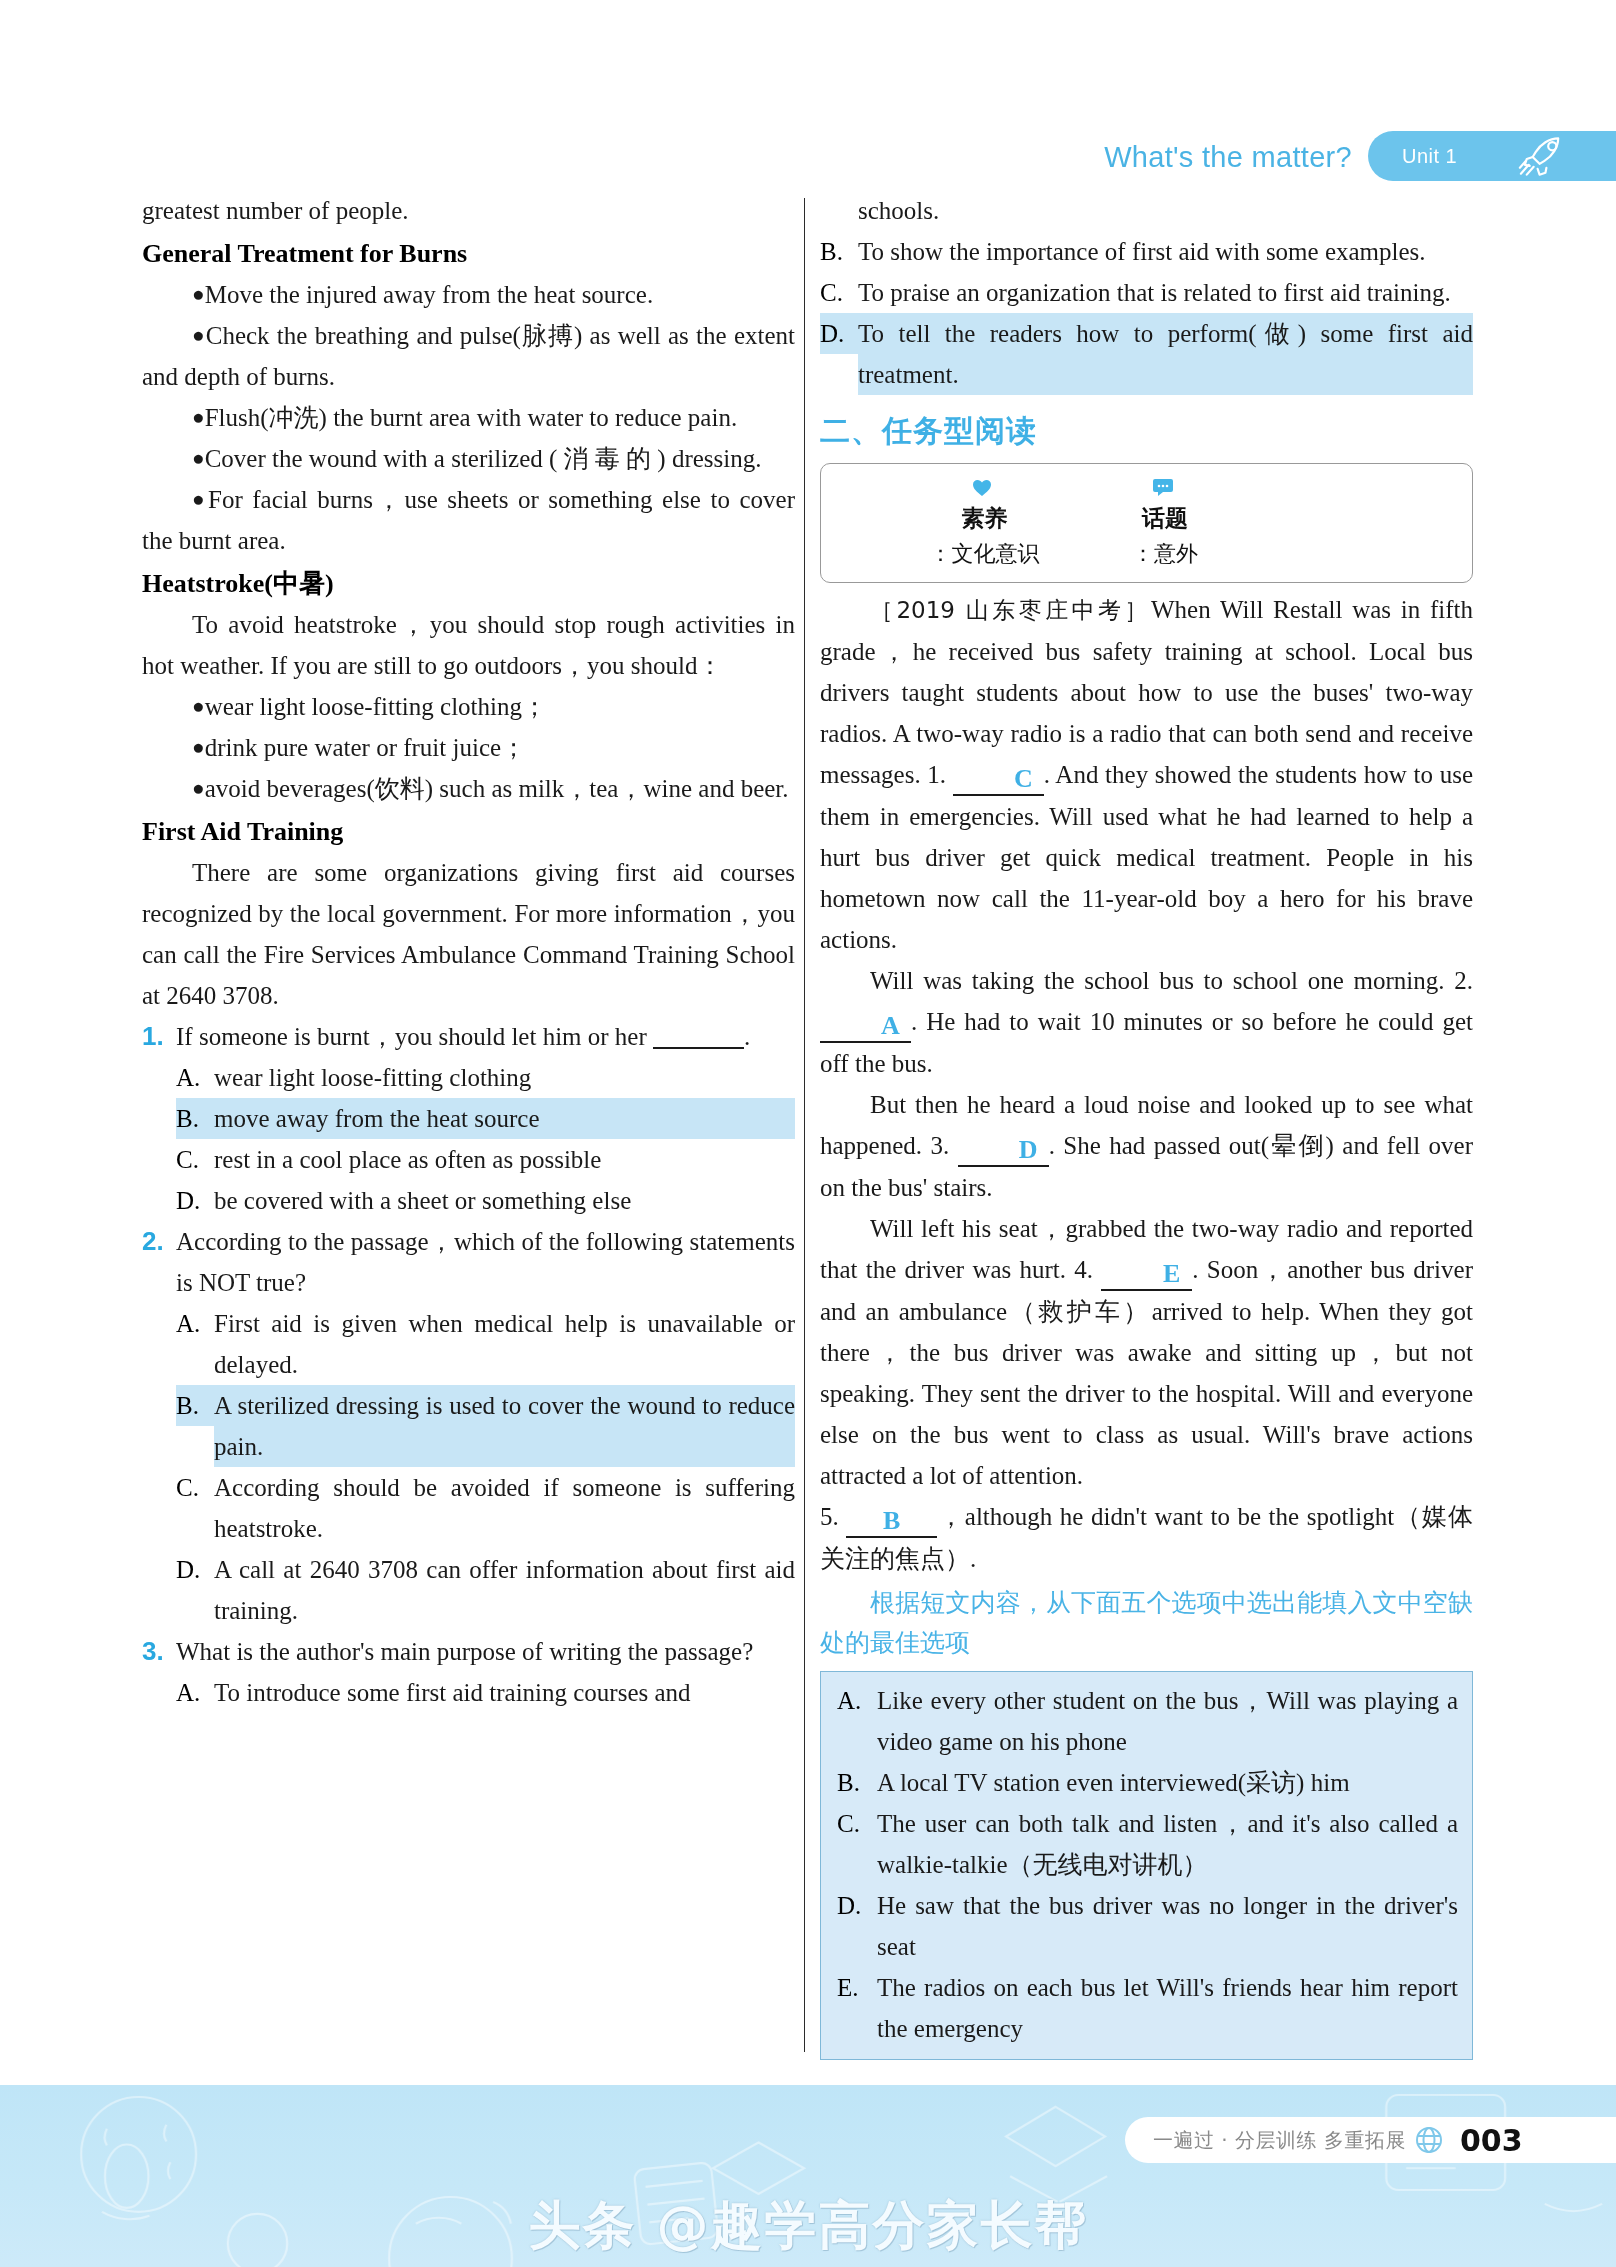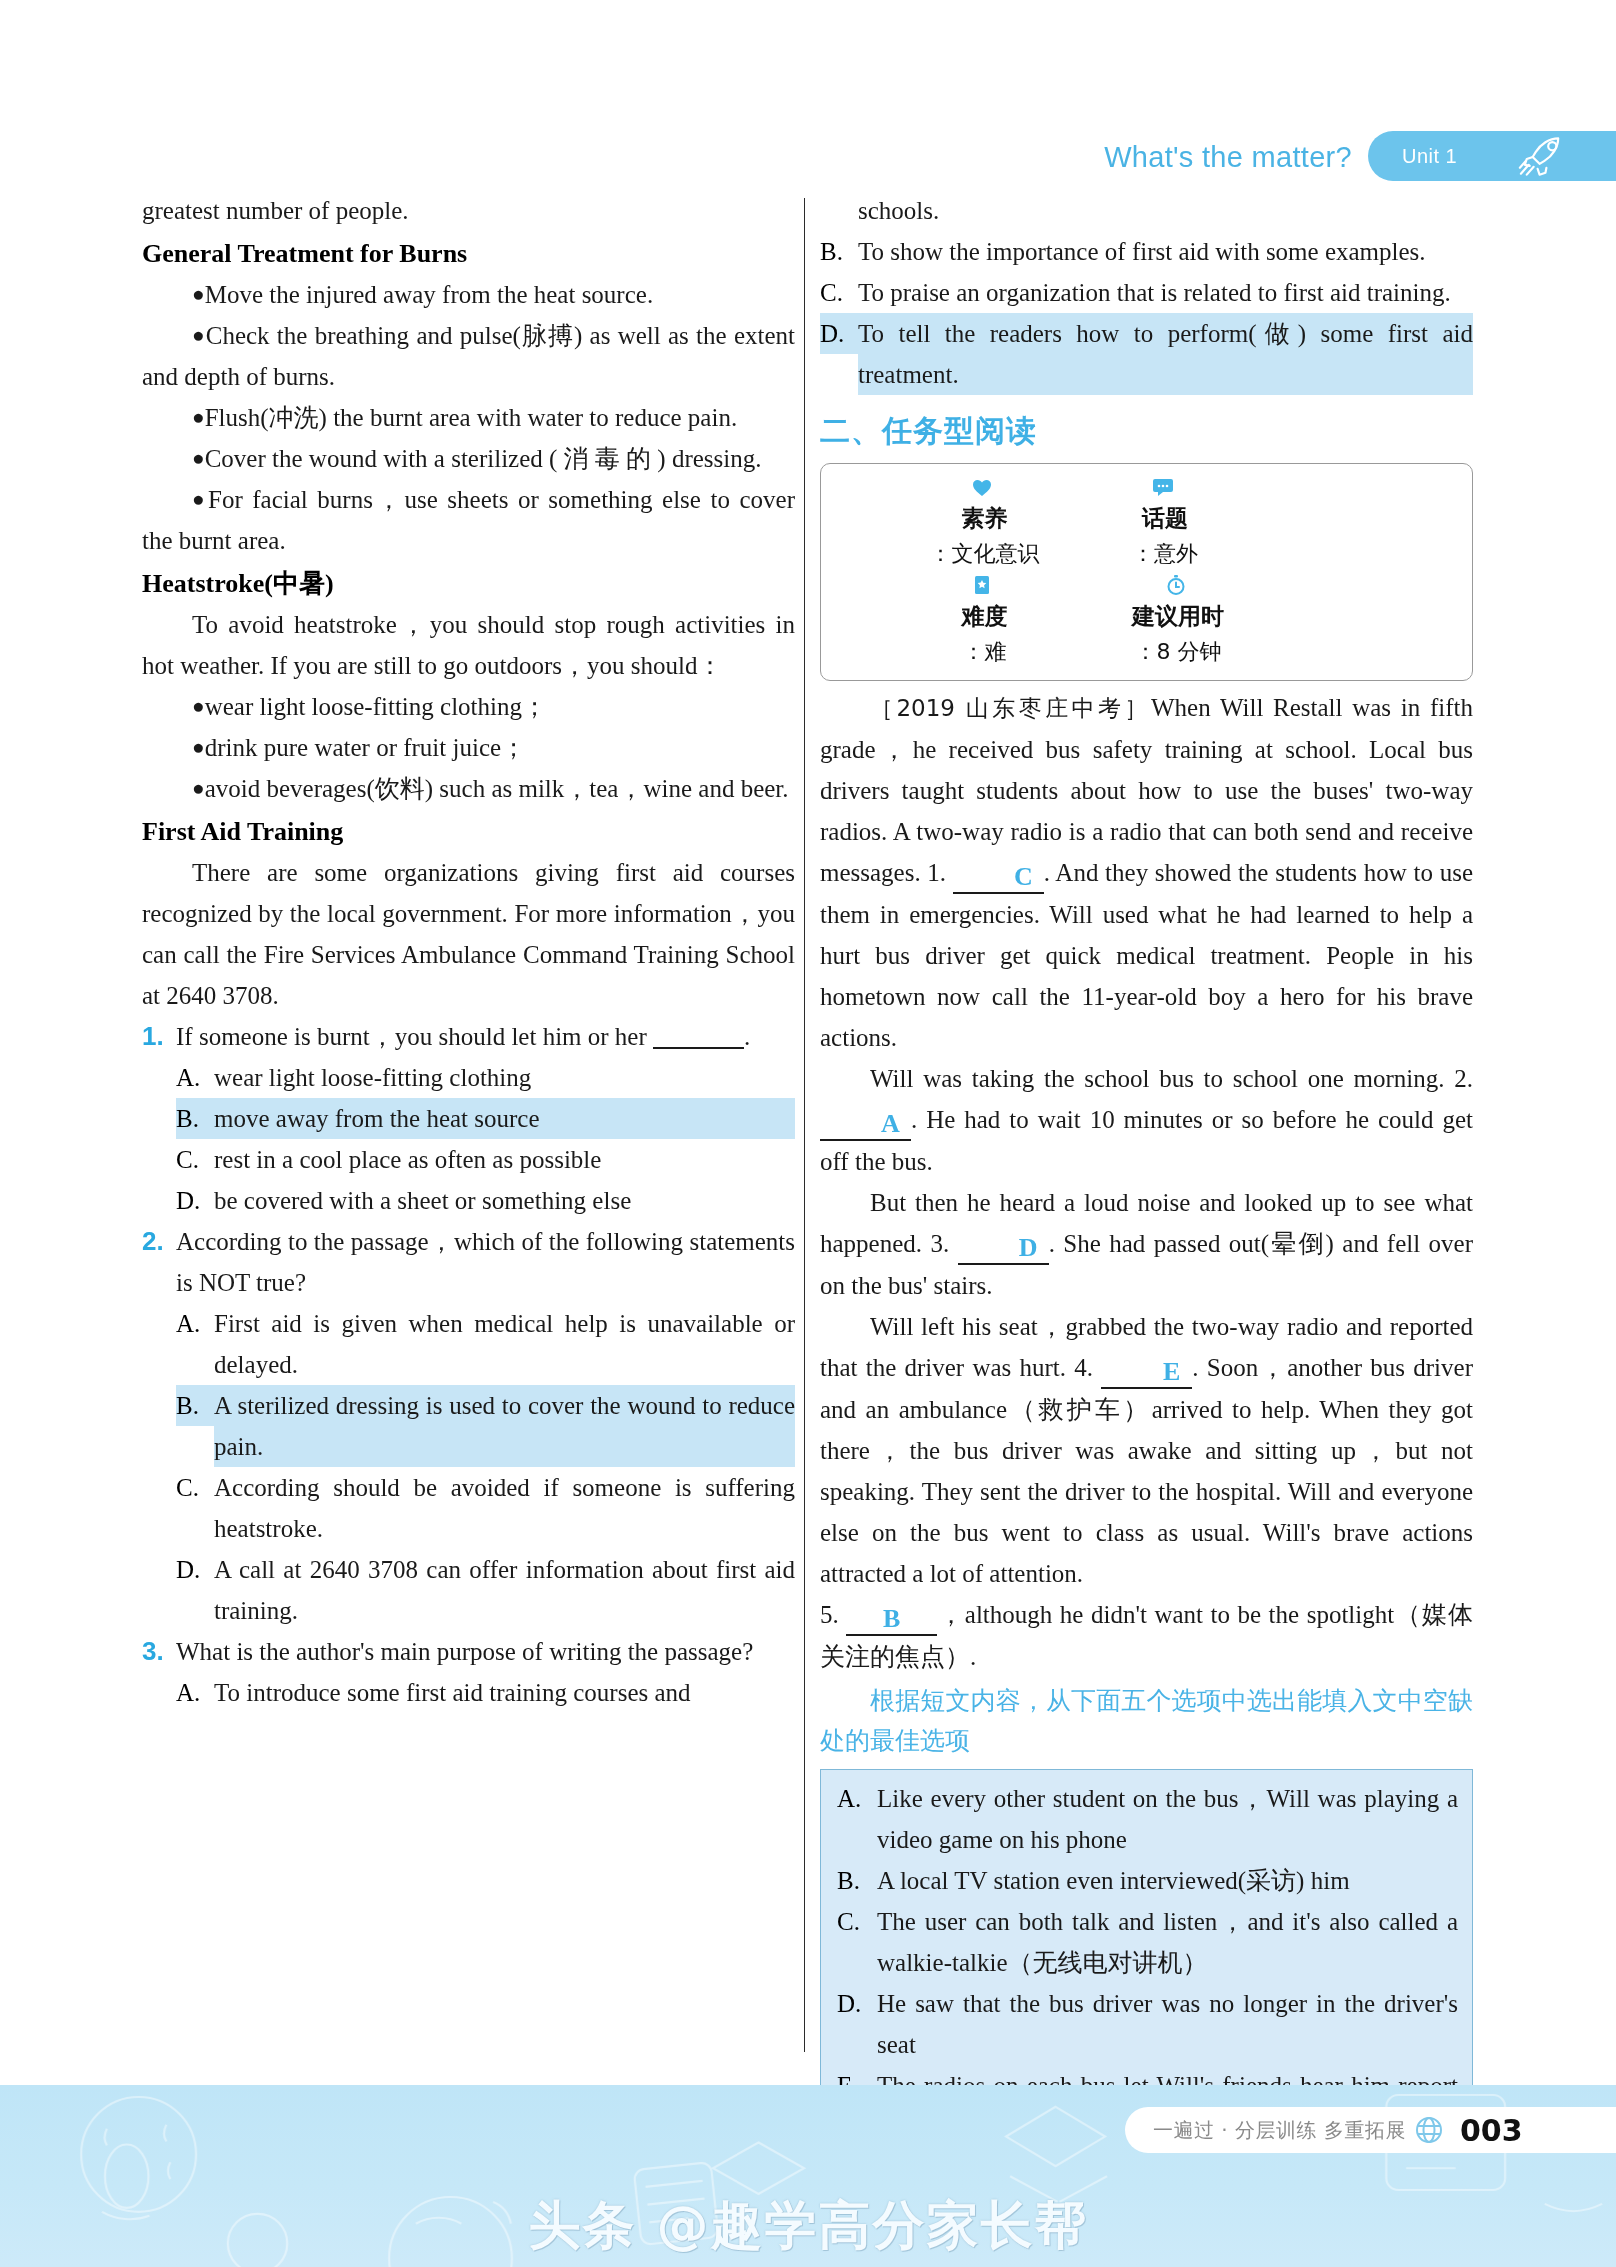--- a/index.html
+++ b/index.html
@@ -138,21 +138,21 @@
   .opt-box .opt-letter{ width:40px; }
 
   
   .footer{
     position:absolute; left:0; bottom:0; width:1617px; height:182px;
     background:linear-gradient(180deg,#bfe5f7 0%,#c6e8f8 55%,#cdeaf9 100%);
     overflow:hidden;
   }
   .footer-deco{ position:absolute; inset:0; opacity:.55; }
   .footer-pill{
-    position:absolute; left:1125px; top:22px;
+    position:absolute; left:1125px; top:32px;
     height:46px; background:#ffffff;
     border-top-left-radius:23px; border-bottom-left-radius:23px;
     display:flex; align-items:center; padding:0 0 0 28px; width:492px;
   }
   .footer-pill .ft-txt{
     font-family:"DejaVu Sans","Liberation Sans",sans-serif;
     font-size:20px; color:#8a8a8a; letter-spacing:0.5px; white-space:nowrap;
   }
   .footer-pill .ft-ic{ margin:0 6px 0 8px; display:flex; align-items:center;}
   .footer-pill .ft-page{
@@ -301,43 +301,20 @@
           <span class="meta-ic">
             <svg width="24" height="24" viewBox="0 0 24 24">
                 <path d="M4 4h16a2 2 0 012 2v9a2 2 0 01-2 2h-8l-5 4v-4H4a2 2 0 01-2-2V6a2 2 0 012-2z" fill="#44b5e8"></path>
                 <circle cx="8" cy="11" r="1.3" fill="#fff"></circle>
                 <circle cx="12" cy="11" r="1.3" fill="#fff"></circle>
                 <circle cx="16" cy="11" r="1.3" fill="#fff"></circle>
               </svg>
           </span>
           <span class="meta-k">话题</span>
             <span class="meta-v">：意外</span>
-        </div>
-      </div>
-      <div class="meta-row">
-        <div class="meta-cell first">
-          <span class="meta-ic">
-            <svg width="24" height="24" viewBox="0 0 24 24">
-                <rect x="5" y="3" width="14" height="18" rx="1.5" fill="#44b5e8"></rect>
-                <path d="M12 7l1.3 2.7 3 .4-2.2 2.1.5 3-2.6-1.4-2.6 1.4.5-3L7.7 10l3-.4z" fill="#fff"></path>
-              </svg>
-          </span>
-          <span class="meta-k">难度</span>
-            <span class="meta-v">：难</span>
-        </div>
-        <div class="meta-cell">
-          <span class="meta-ic">
-            <svg width="24" height="24" viewBox="0 0 24 24">
-                <circle cx="12" cy="13.5" r="7.5" fill="none" stroke="#44b5e8" stroke-width="2"></circle>
-                <rect x="10" y="2" width="4" height="2.6" rx="1" fill="#44b5e8"></rect>
-                <path d="M12 9.5v4.5h3" stroke="#44b5e8" stroke-width="2" fill="none" stroke-linecap="round"></path>
-              </svg>
-          </span>
-          <span class="meta-k">建议用时</span>
-            <span class="meta-v">：8 分钟</span>
         </div>
       </div>
     </div>
 
     <p class="para"><span class="zh">［2019 山东枣庄中考］</span><span>When Will Restall was in fifth grade，he received bus safety training at school. Local bus drivers taught students about how to use the buses' two-way radios. A two-way radio is a radio that can both send and receive messages. 1. </span><span class="ans-slot"><span class="ans">C</span></span><span>. And they showed the students how to use them in emergencies. Will used what he had learned to help a hurt bus driver get quick medical treatment. People in his hometown now call the 11-year-old boy a hero for his brave actions.</span></p>
 
     <p class="para"><span>Will was taking the school bus to school one morning. 2. </span><span class="ans-slot"><span class="ans">A</span></span><span>. He had to wait 10 minutes or so before he could get off the bus.</span></p>
 
     <p class="para"><span>But then he heard a loud noise and looked up to see what happened. 3. </span><span class="ans-slot"><span class="ans">D</span></span><span>. She had passed out(晕倒) and fell over on the bus' stairs.</span></p>
 

